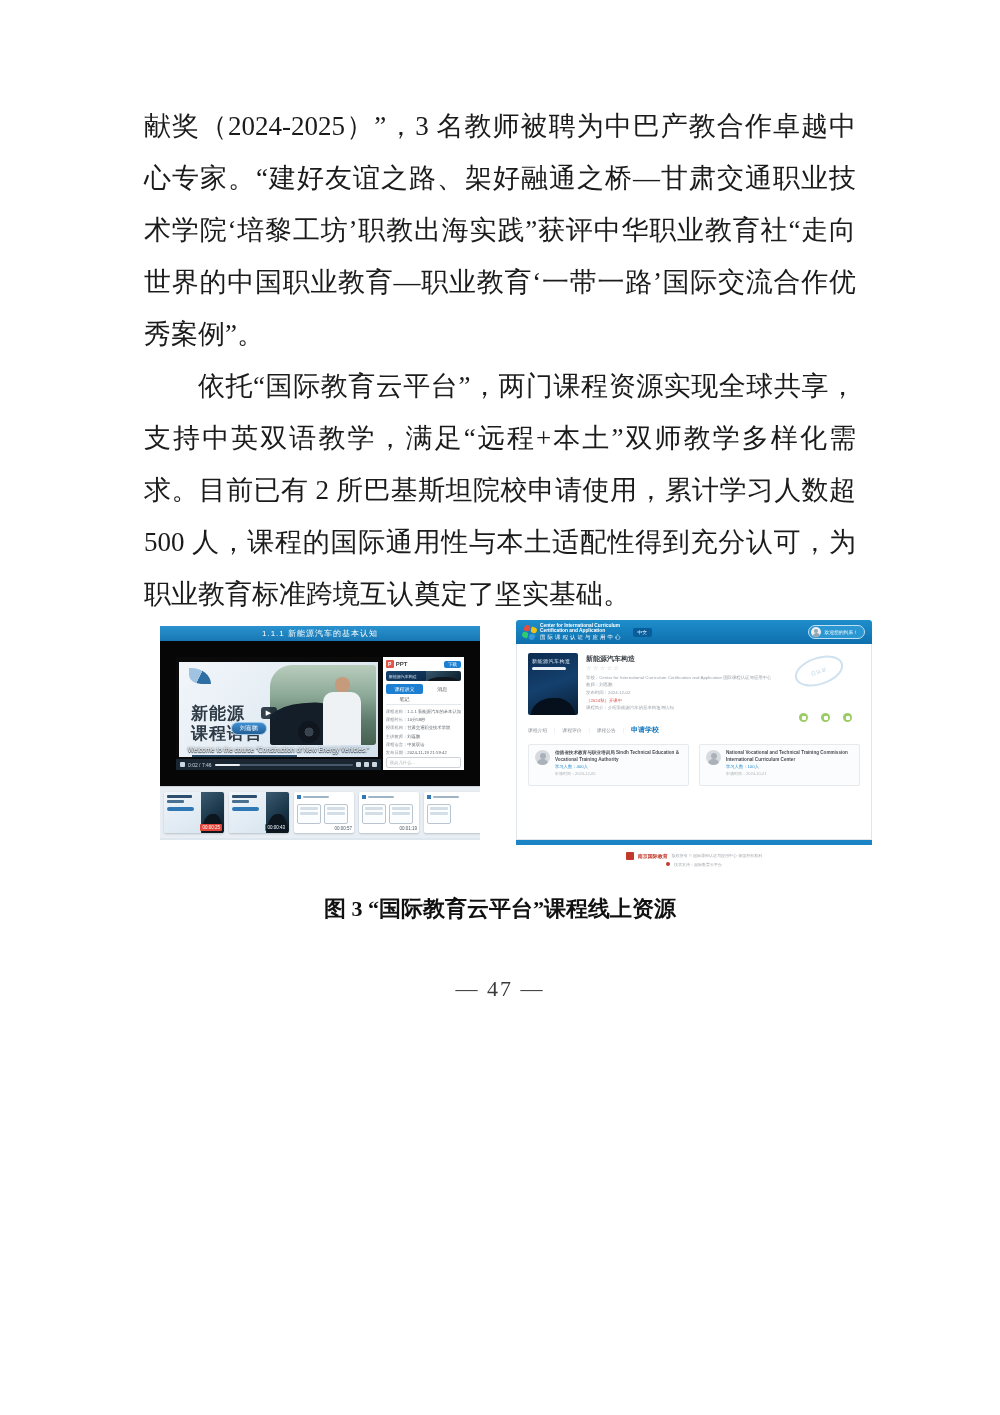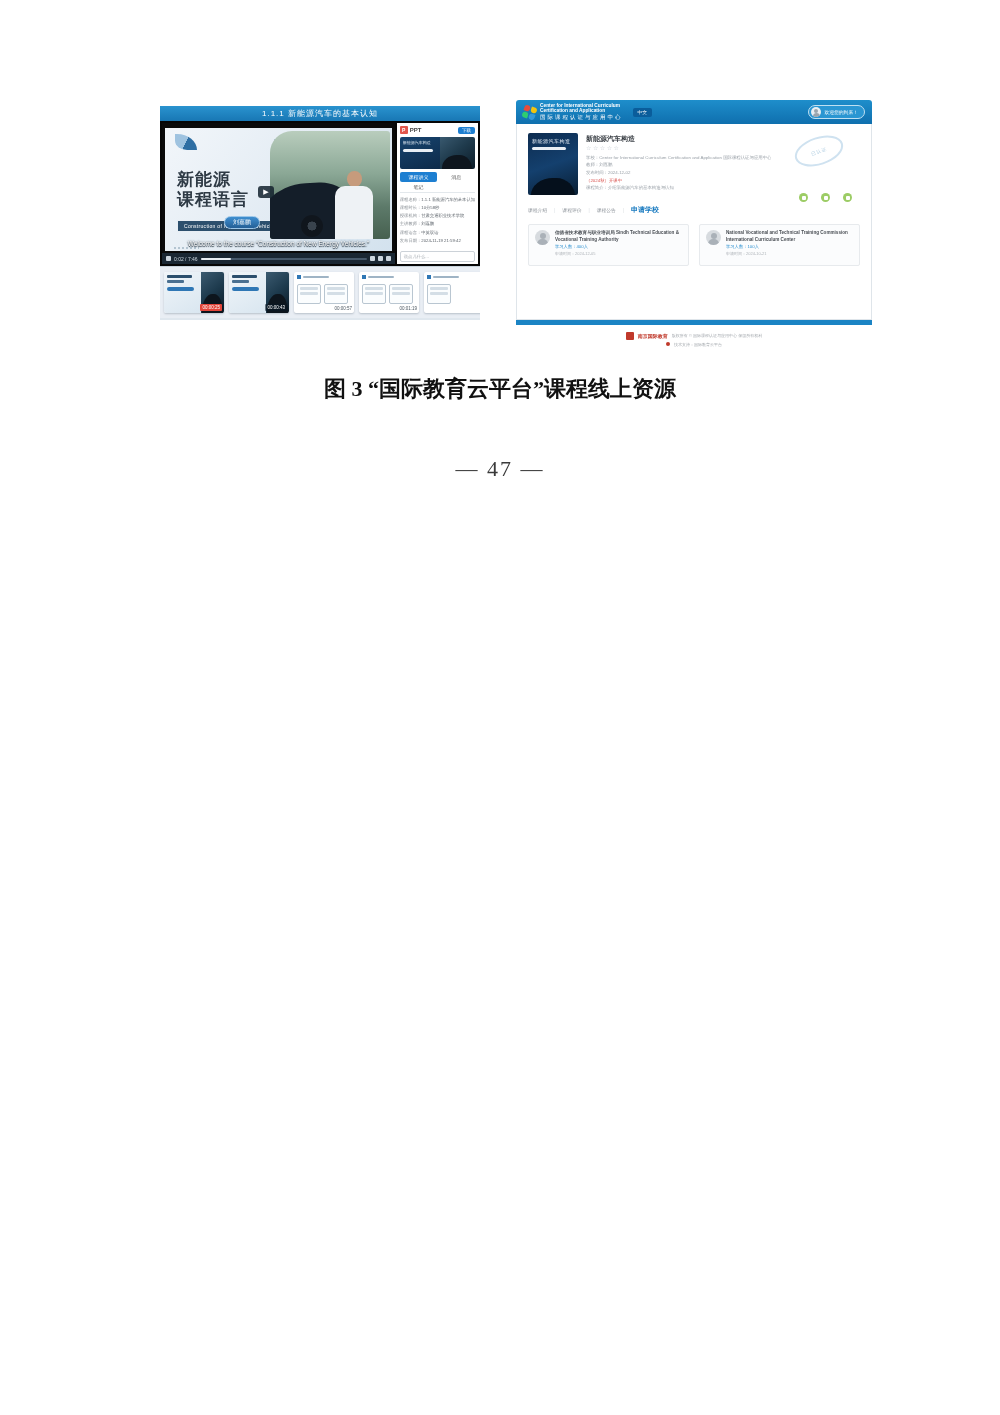--- a/index.html
+++ b/index.html
@@ -9,21 +9,21 @@
   .para{font-size:27px;line-height:52px;margin:0;text-align:justify;color:#1b1b1b;}
   .para.indent{text-indent:2em;}
   .sec-heading{font-size:28px;line-height:40px;font-weight:bold;margin:16px 0 30px 0;padding-left:54px;color:#111;}
   
   .figure-row{position:relative;width:1000px;height:258px;margin-top:0;}
   .shot{position:absolute;overflow:hidden;font-family:"Liberation Sans","DejaVu Sans",sans-serif;}
   
   .shot-left{left:160px;top:6px;width:320px;height:214px;background:#dfe7ee;}
   .vp-titlebar{height:15px;background:linear-gradient(#2a93cf,#1877b4);color:#fff;font-size:8px;
                text-align:center;line-height:15px;letter-spacing:1px;}
-  .vp-main{display:flex;height:145px;background:#060606;padding:2px;box-sizing:border-box;}
+  .vp-main{display:flex;height:145px;background:#060606;padding:16px;box-sizing:border-box;}
   .vp-video{width:258px;position:relative;background:#0a0a0a;}
   .vp-slide{position:absolute;left:3px;right:3px;top:5px;bottom:13px;overflow:hidden;
             background:linear-gradient(130deg,#f2f6fa 0%,#e2ebf3 55%,#d3e2ee 100%);}
   .vp-logo{position:absolute;left:10px;top:6px;width:22px;height:16px;
            background:linear-gradient(115deg,#9fc3e0 50%,#2e6ea3 50%);
            border-radius:0 90% 0 55%/0 100% 0 60%;}
   .vp-slide-title{position:absolute;left:12px;top:42px;font-weight:bold;color:#2e3a45;
                   font-size:17px;line-height:20px;letter-spacing:1px;}
   .vp-entag{position:absolute;left:12px;top:92px;background:#2c4f6d;color:#fff;border:1px solid #e8eef4;
             font-size:5px;padding:2px 6px;letter-spacing:.3px;}
@@ -157,20 +157,22 @@
   .pf-f-text{font-size:4px;color:#a4a9ae;}
   .pf-f-dot{width:4px;height:4px;border-radius:50%;background:#c0392b;display:inline-block;}
   
   .fig-caption{text-align:center;font-size:22px;font-weight:bold;color:#111;margin-top:16px;}
   .page-number{text-align:center;font-size:22px;color:#3a3a3a;margin-top:52px;letter-spacing:2px;}
 </style>
 </head>
 <body>
 
 <div class="doc">
+  <p class="para">献奖（2024-2025）”，3 名教师被聘为中巴产教合作卓越中心专家。“建好友谊之路、架好融通之桥—甘肃交通职业技术学院‘培黎工坊’职教出海实践”获评中华职业教育社“走向世界的中国职业教育—职业教育‘一带一路’国际交流合作优秀案例”。</p>
+  <p class="para indent">依托“国际教育云平台”，两门课程资源实现全球共享，支持中英双语教学，满足“远程+本土”双师教学多样化需求。目前已有 2 所巴基斯坦院校申请使用，累计学习人数超 500 人，课程的国际通用性与本土适配性得到充分认可，为职业教育标准跨境互认奠定了坚实基础。</p>
 </div>
 
 <div class="figure-row">
 
   <div class="shot shot-left">
     <div class="vp-titlebar">1.1.1 新能源汽车的基本认知</div>
     <div class="vp-main">
       <div class="vp-video">
         <div class="vp-slide">
           <div class="vp-logo"></div>

